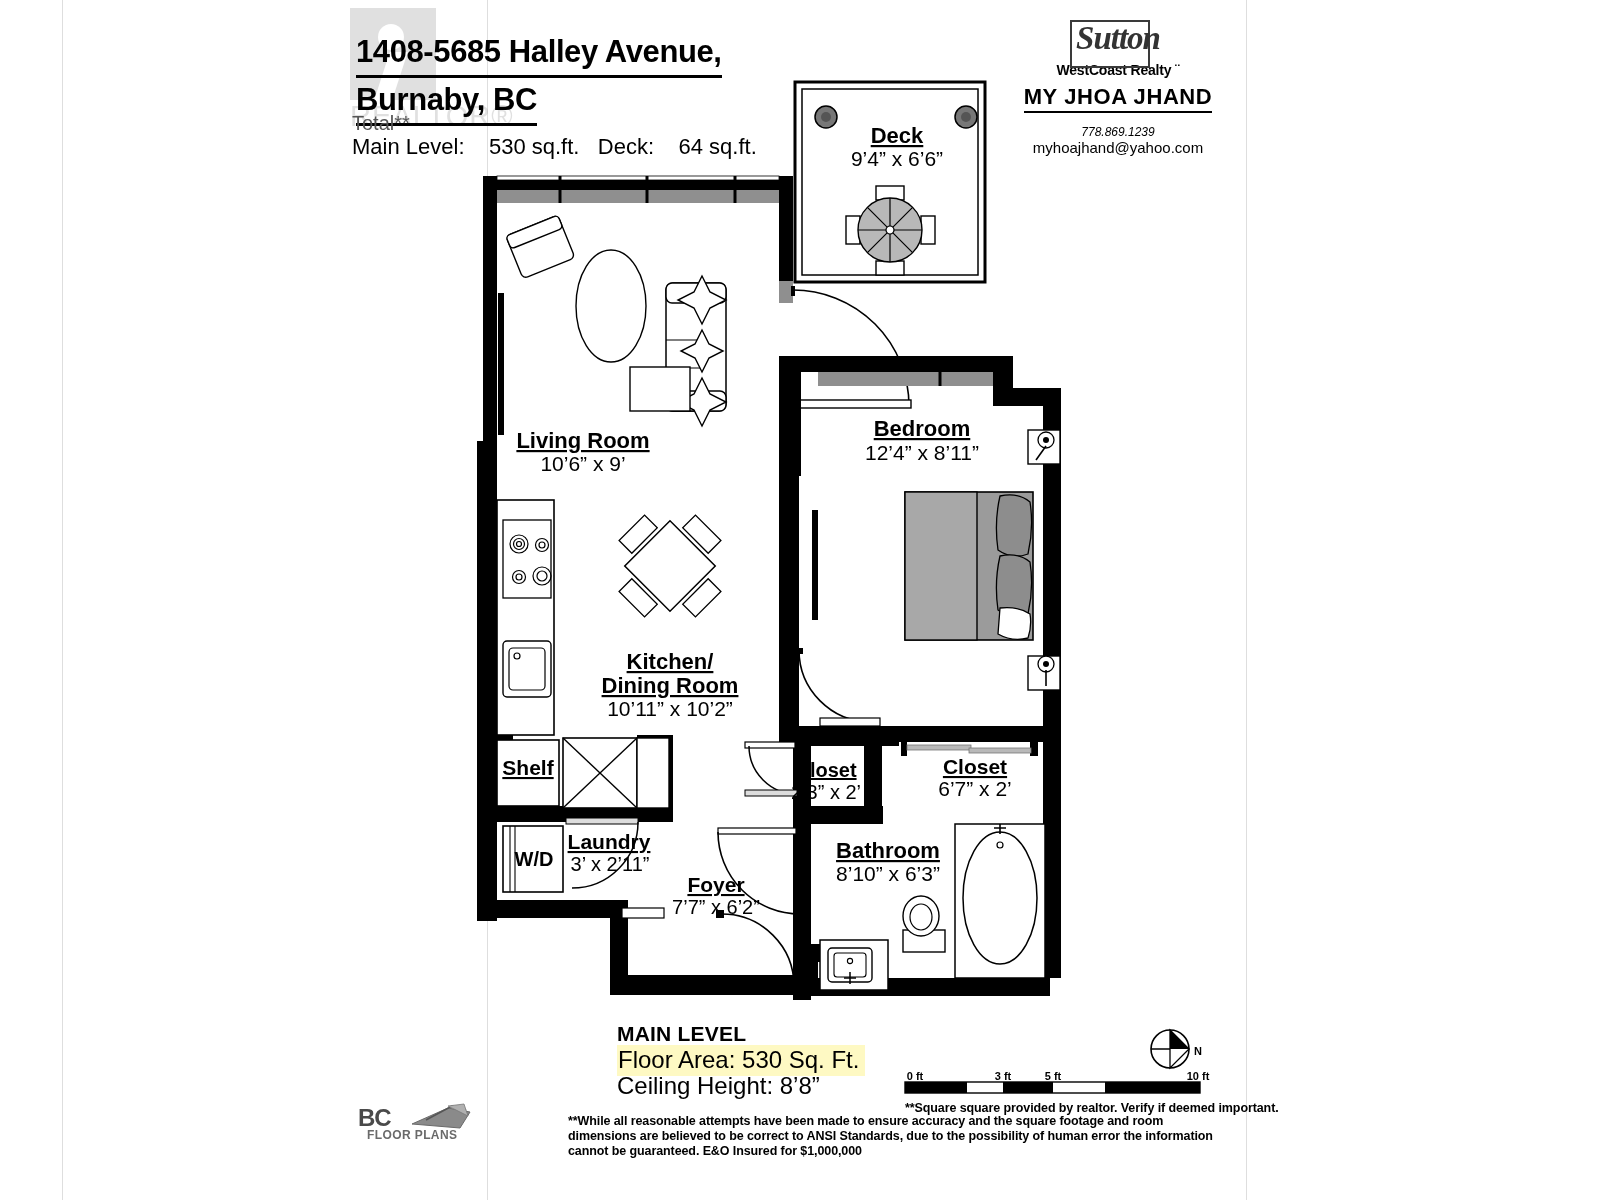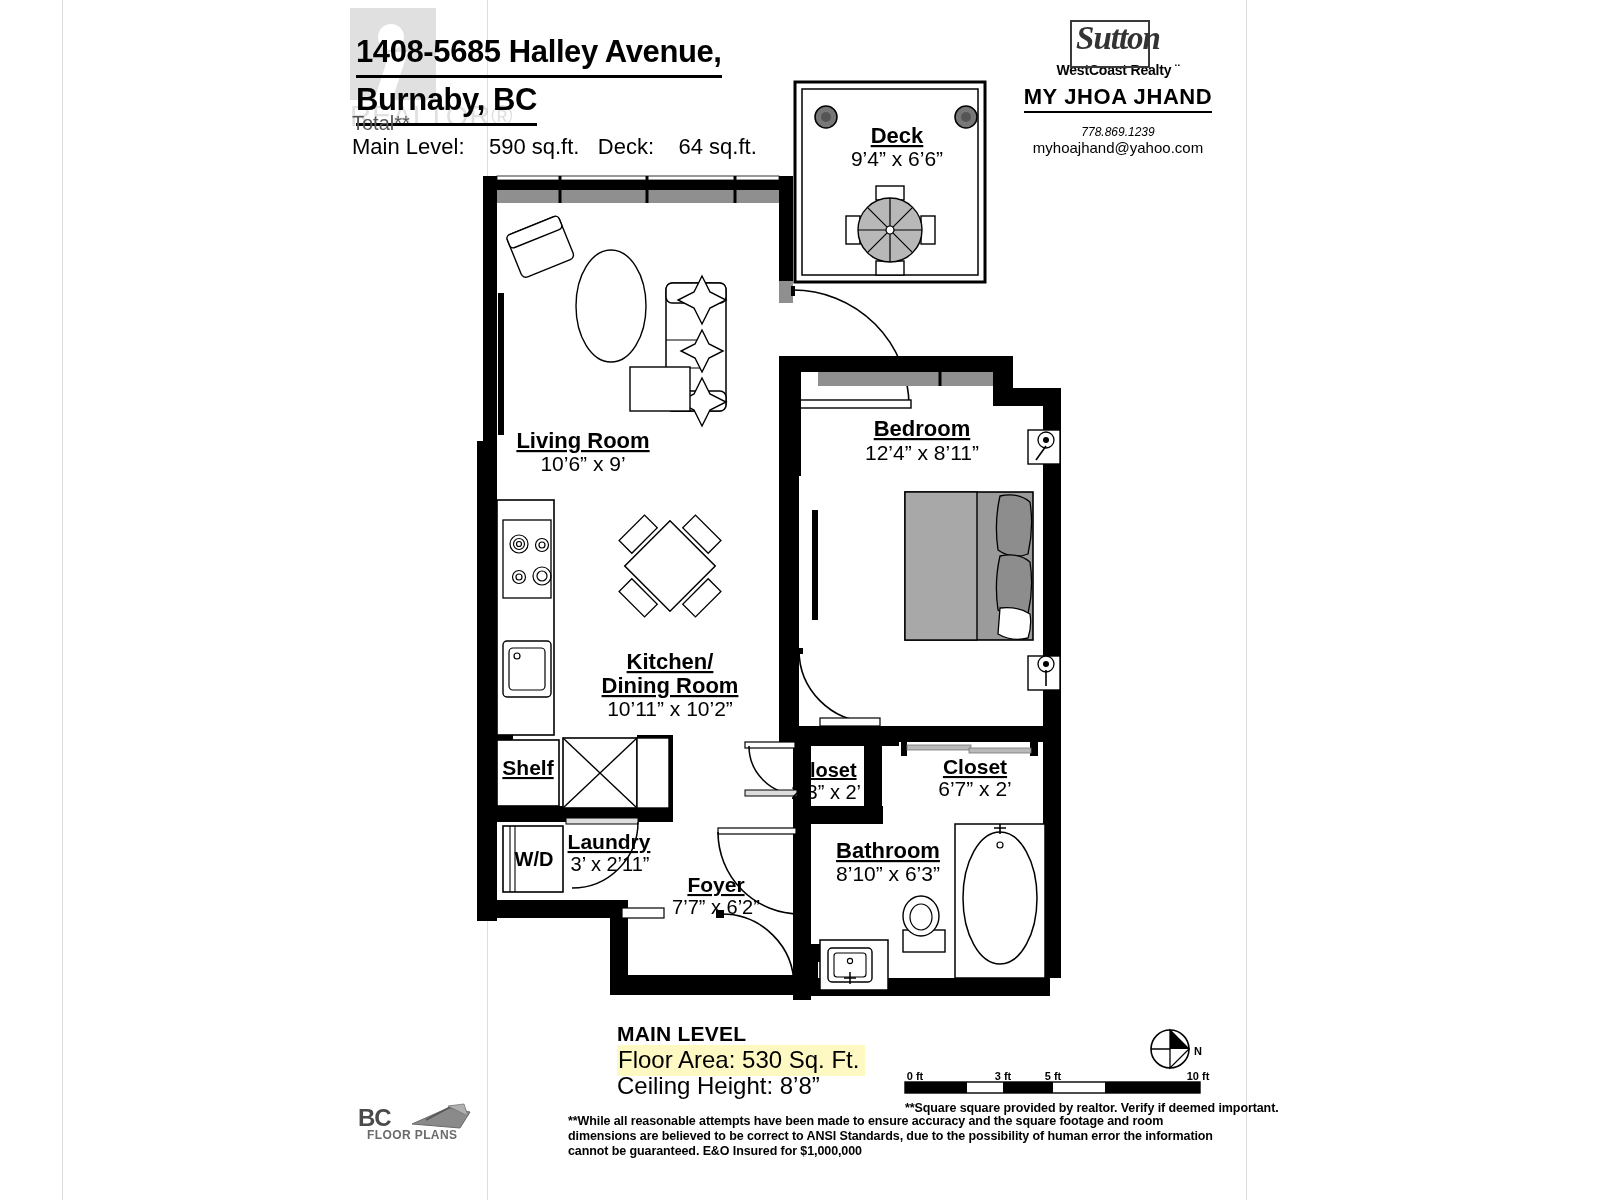--- a/index.html
+++ b/index.html
@@ -225,21 +225,21 @@
     <div class="rhole"></div>
     <div class="rleg"></div>
     <div class="rtxt">REALTOR®</div>
   </div>
 
   <div class="addr">
     <span class="l">1408-5685 Halley Avenue,</span><br>
     <span class="l">Burnaby, BC</span>
   </div>
   <div class="total-lbl">Total**</div>
-  <div class="sums">Main Level:    590 sq.ft.   Deck:    64 sq.ft.</div>
+  <div class="sums">Main Level:    530 sq.ft.   Deck:    64 sq.ft.</div>
 
   <div class="brand">
     <div class="sutton-wrap">
       <div class="sutton">Sutton</div>
     </div>
     <div class="wcr">WestCoast Realty ¨</div>
     <div class="agent">MY JHOA JHAND</div>
     <div class="phone">778.869.1239</div>
     <div class="email">myhoajhand@yahoo.com</div>
   </div>

